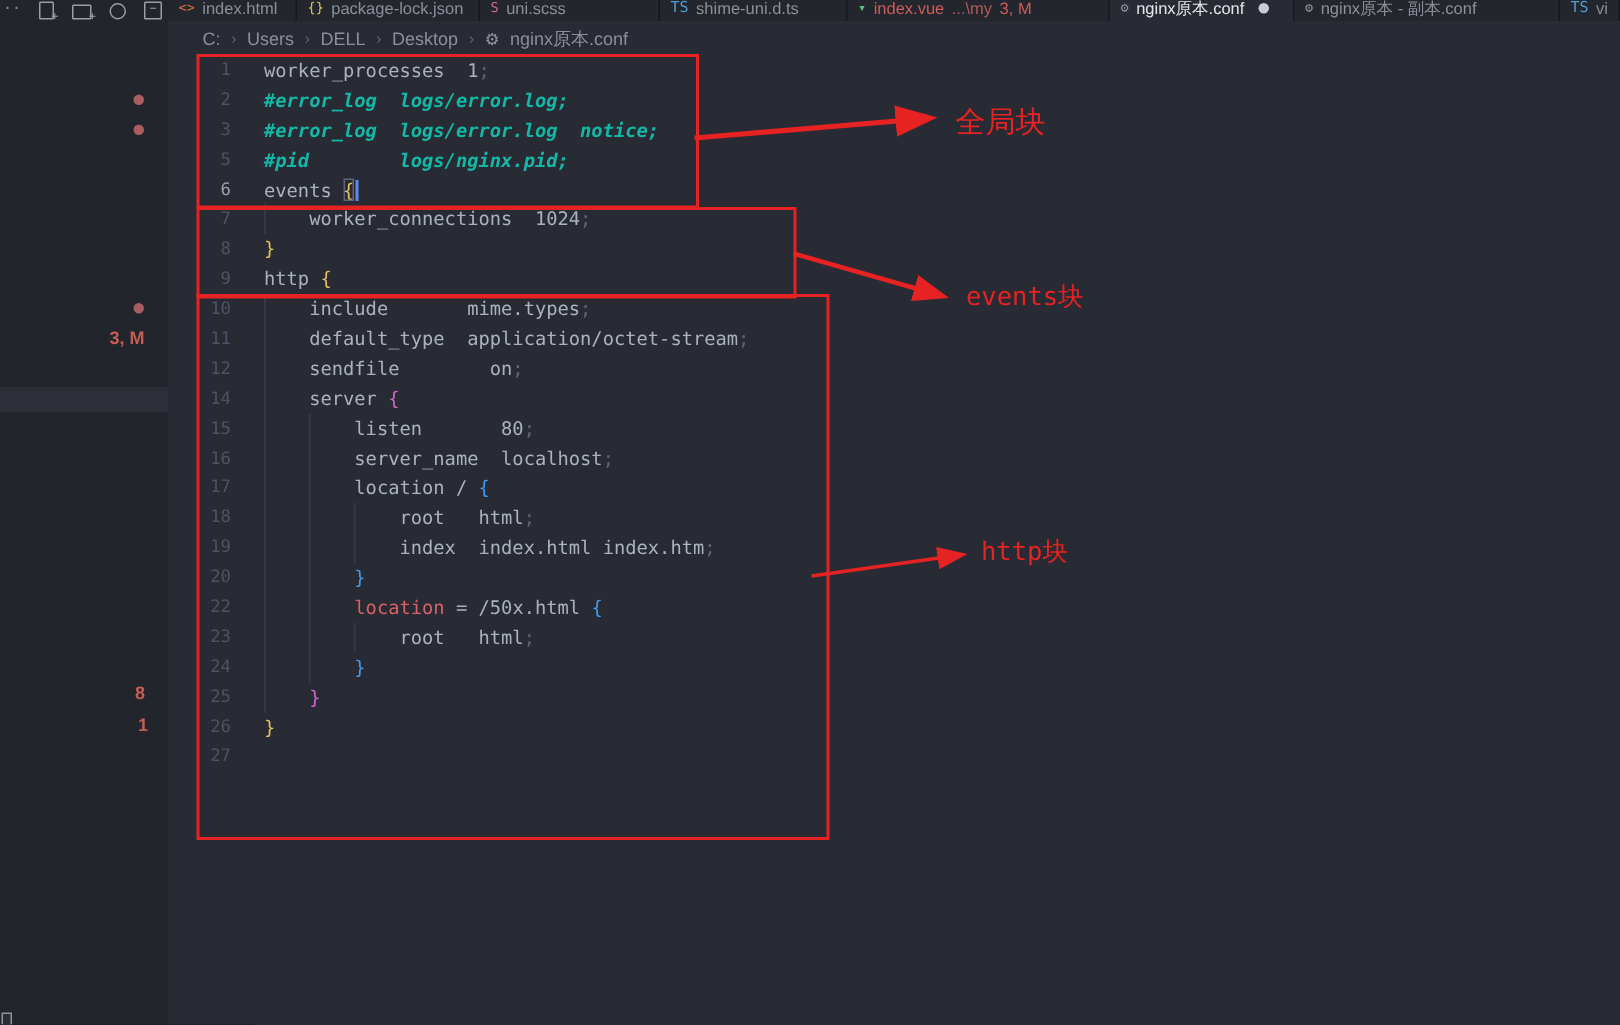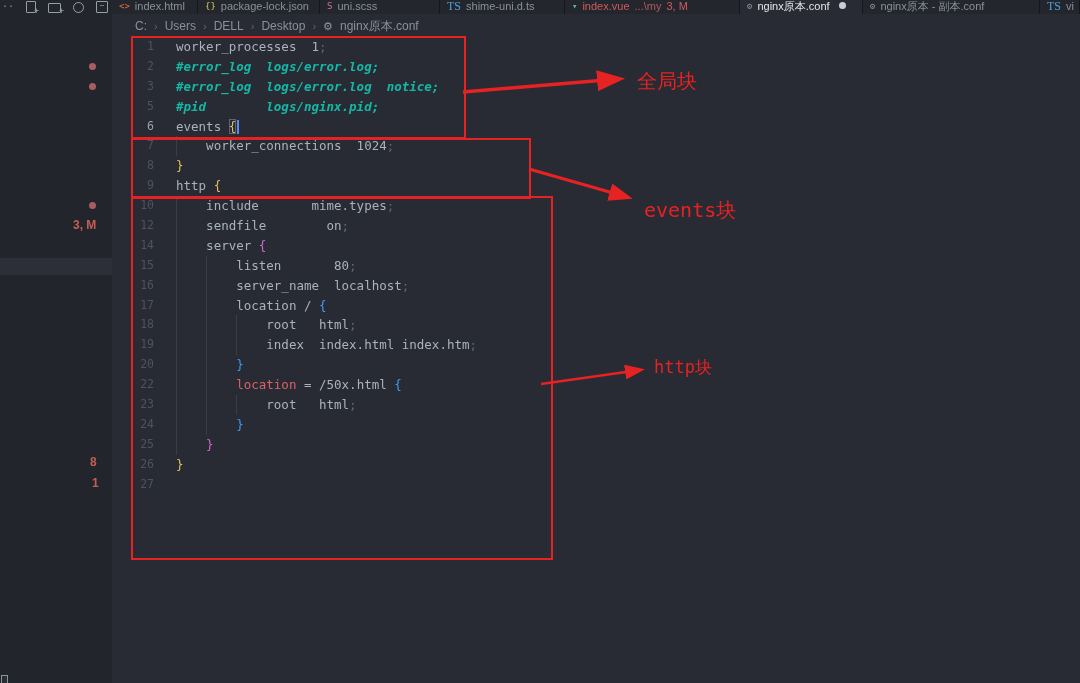--- a/index.html
+++ b/index.html
@@ -22,21 +22,21 @@
 
   
   .tabbar{position:absolute;left:112px;top:0;width:968px;height:14px;background:#1d1f26;display:flex;overflow:hidden;}
   .tab{flex:none;height:14px;display:flex;align-items:flex-start;gap:5px;padding:0 7px;background:#24262e;border-right:1px solid #15171c;color:#8a9099;font-family:"Liberation Sans",sans-serif;font-size:11px;line-height:12px;box-sizing:border-box;white-space:nowrap;overflow:hidden;}
   .tab.active{background:#282b33;color:#e4e7ec;}
   .tab.mod{color:#cd5c5c;}
   .tab .ticon{font-size:9px;line-height:12px;font-family:"DejaVu Sans Mono",monospace;}
   .ticon.html-icon{color:#e0703a;}
   .ticon.json-icon{color:#d8c954;}
   .ticon.scss-icon{color:#d16d9e;}
-  .ticon.ts-icon{color:#4d9fd6;font-size:12px;font-family:Liberation Serif, serif;}
+  .ticon.ts-icon{color:#4d9fd6;font-size:10px;}
   .ticon.vue-icon{color:#5fba7d;}
   .ticon.gear-icon{color:#8b929c;}
   .tab .tdetail{color:#b05a5a;}
   .tab .tbadge{color:#cd5c5c;}
   .dirty-dot{width:7px;height:7px;border-radius:50%;background:#c9ced6;margin-top:2px;margin-left:4px;}
 
   
   .breadcrumb{position:absolute;left:112px;top:16px;height:20px;display:flex;align-items:center;gap:7px;padding-left:23px;font-family:"Liberation Sans",sans-serif;font-size:12px;color:#8a9099;}
   .crumb-sep{color:#61666e;font-size:11px;}
   .crumb-gear{font-size:11px;color:#8f959e;}
@@ -139,20 +139,21 @@
   <div class="code" id="code">
       <div class="row"><span class="ln">1</span><span class="codeline"><span class="p">worker_processes  1</span><span class="d">;</span></span></div>
       <div class="row"><span class="ln">2</span><span class="codeline"><span class="c">#error_log  logs/error.log;</span></span></div>
       <div class="row"><span class="ln">3</span><span class="codeline"><span class="c">#error_log  logs/error.log  notice;</span></span></div>
       <div class="row"><span class="ln">5</span><span class="codeline"><span class="c">#pid        logs/nginx.pid;</span></span></div>
       <div class="row"><span class="ln on">6</span><span class="codeline"><span class="p">events </span><span class="y match">{</span><span class="cursor"></span></span></div>
       <div class="row"><span class="ln">7</span><span class="codeline"><span class="guide" style="left: 0px;"></span><span class="p">    worker_connections  1024</span><span class="d">;</span></span></div>
       <div class="row"><span class="ln">8</span><span class="codeline"><span class="y">}</span></span></div>
       <div class="row"><span class="ln">9</span><span class="codeline"><span class="p">http </span><span class="y">{</span></span></div>
       <div class="row"><span class="ln">10</span><span class="codeline"><span class="guide" style="left: 0px;"></span><span class="p">    include       mime.types</span><span class="d">;</span></span></div>
+      <div class="row"><span class="ln">11</span><span class="codeline"><span class="guide" style="left: 0px;"></span><span class="p">    default_type  application/octet-stream</span><span class="d">;</span></span></div>
       <div class="row"><span class="ln">12</span><span class="codeline"><span class="guide" style="left: 0px;"></span><span class="p">    sendfile        on</span><span class="d">;</span></span></div>
       <div class="row"><span class="ln">14</span><span class="codeline"><span class="guide" style="left: 0px;"></span><span class="p">    server </span><span class="m">{</span></span></div>
       <div class="row"><span class="ln">15</span><span class="codeline"><span class="guide" style="left: 0px;"></span><span class="guide" style="left: 30.12px;"></span><span class="p">        listen       80</span><span class="d">;</span></span></div>
       <div class="row"><span class="ln">16</span><span class="codeline"><span class="guide" style="left: 0px;"></span><span class="guide" style="left: 30.12px;"></span><span class="p">        server_name  localhost</span><span class="d">;</span></span></div>
       <div class="row"><span class="ln">17</span><span class="codeline"><span class="guide" style="left: 0px;"></span><span class="guide" style="left: 30.12px;"></span><span class="p">        location / </span><span class="b">{</span></span></div>
       <div class="row"><span class="ln">18</span><span class="codeline"><span class="guide" style="left: 0px;"></span><span class="guide" style="left: 30.12px;"></span><span class="guide" style="left: 60.24px;"></span><span class="p">            root   html</span><span class="d">;</span></span></div>
       <div class="row"><span class="ln">19</span><span class="codeline"><span class="guide" style="left: 0px;"></span><span class="guide" style="left: 30.12px;"></span><span class="guide" style="left: 60.24px;"></span><span class="p">            index  index.html index.htm</span><span class="d">;</span></span></div>
       <div class="row"><span class="ln">20</span><span class="codeline"><span class="guide" style="left: 0px;"></span><span class="guide" style="left: 30.12px;"></span><span class="p">        </span><span class="b">}</span></span></div>
       <div class="row"><span class="ln">22</span><span class="codeline"><span class="guide" style="left: 0px;"></span><span class="guide" style="left: 30.12px;"></span><span class="p">        </span><span class="r">location</span><span class="p"> = /50x.html </span><span class="b">{</span></span></div>
       <div class="row"><span class="ln">23</span><span class="codeline"><span class="guide" style="left: 0px;"></span><span class="guide" style="left: 30.12px;"></span><span class="guide" style="left: 60.24px;"></span><span class="p">            root   html</span><span class="d">;</span></span></div>
@@ -171,17 +172,17 @@
       <marker id="ah" markerWidth="8" markerHeight="6" refX="6" refY="3" orient="auto">
         <path d="M0,0 L8,3 L0,6 z" fill="#e62222"></path>
       </marker>
     </defs>
     <line x1="463" y1="92" x2="618" y2="79" stroke="#e62222" stroke-width="3.5" marker-end="url(#ah)"></line>
     <line x1="529" y1="169" x2="627" y2="197" stroke="#e62222" stroke-width="3" marker-end="url(#ah)"></line>
     <line x1="541" y1="384" x2="640" y2="370" stroke="#e62222" stroke-width="2.5" marker-end="url(#ah)"></line>
   </svg>
 
   <div class="ann" style="left:637px;top:68px;font-size:20px">全局块</div>
-  <div class="ann" style="left:644px;top:197px;font-size:20px">events块</div>
+  <div class="ann" style="left:644px;top:186px;font-size:17px">events块</div>
   <div class="ann" style="left:654px;top:356px;font-size:17px">http块</div>
 
   <div class="corner"></div>
 </div>
 
 </body></html>

